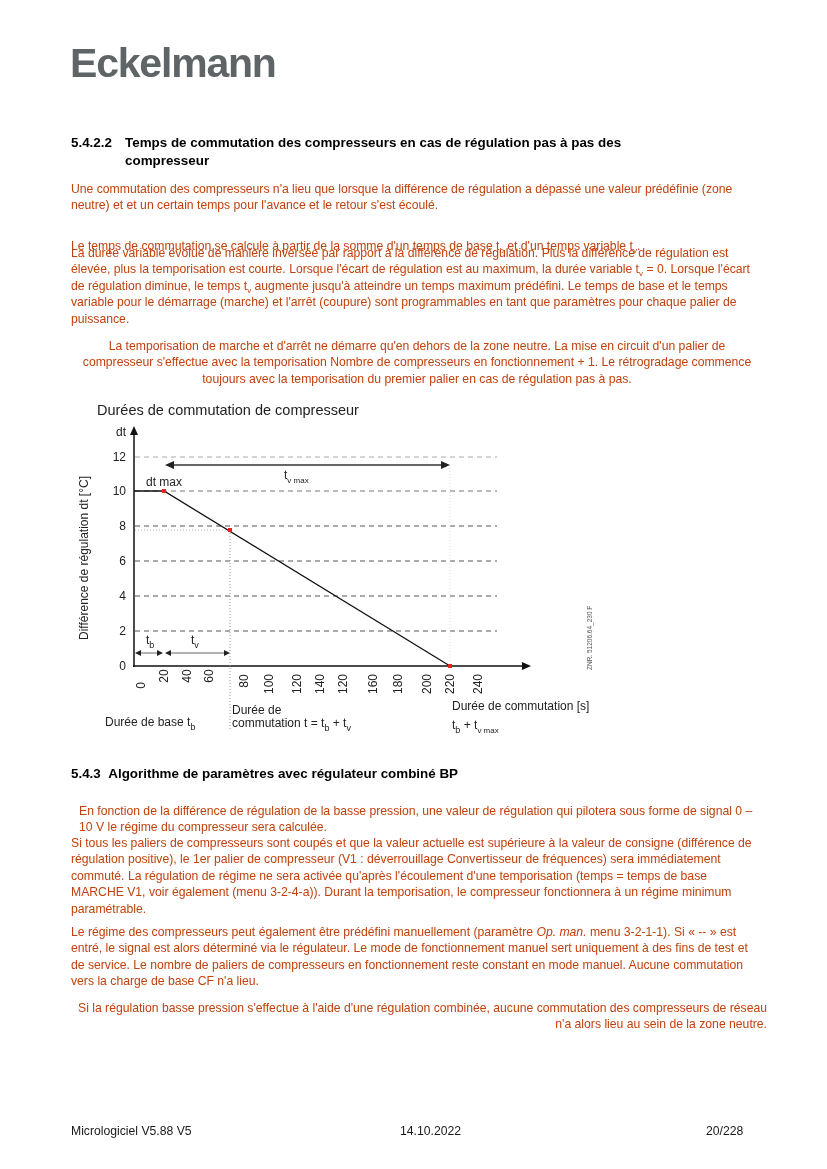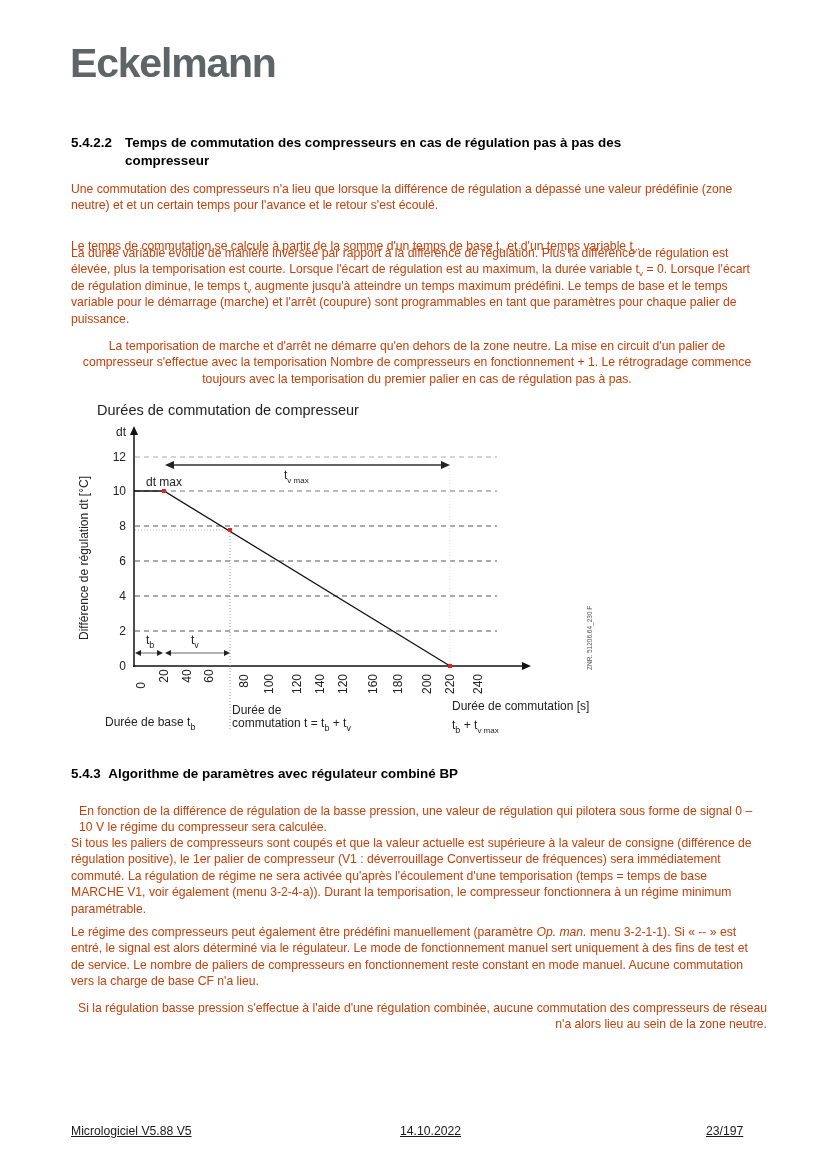--- a/index.html
+++ b/index.html
@@ -5,21 +5,21 @@
   html, body { margin: 0; padding: 0; background: #ffffff; }
   body { width: 827px; height: 1169px; position: relative; overflow: hidden;
          font-family: "Liberation Sans", sans-serif; color: #1a1a1a; }
   .logo { position: absolute; left: 70px; top: 40px; font-size: 41px; font-weight: bold;
           color: #5f6466; letter-spacing: -1.2px; font-family: "Liberation Sans", sans-serif; }
   .h3 { position: absolute; left: 71px; font-size: 13.4px; font-weight: bold; color: #000000; line-height: 18px; }
   .h3 .num { display: inline-block; width: 54px; }
   .h3 .rest { display: inline-block; vertical-align: top; width: 590px; }
   .para { position: absolute; left: 71px; width: 690px; font-size: 12.2px; line-height: 16.4px; color: #c2410c; }
   sub { font-size: 8px; vertical-align: -3px; line-height: 0; }
-  .footer { position: absolute; top: 1124px; font-size: 12.2px; color: #1a1a1a; text-decoration: underline; }
+  .footer { position: absolute; top: 1124px; font-size: 12.2px; color: #1a1a1a; }
   svg text { font-family: "Liberation Sans", sans-serif; }
 </style>
 </head>
 <body>
 
 <div class="logo">Eckelmann</div>
 
 <div class="h3" style="top:134px;">
   <span class="num">5.4.2.2</span><span class="rest"><span>Temps de commutation des compresseurs en cas de régulation pas à pas des</span><br><span>compresseur</span></span>
 </div>
@@ -118,13 +118,13 @@
   <span>5.4.3</span>&nbsp;&nbsp;<span>Algorithme de paramètres avec régulateur combiné BP</span>
 </div>
 
 <p class="para" style="top:795px; margin:8px;">En fonction de la différence de régulation de la basse pression, une valeur de régulation qui pilotera sous forme de signal 0 – 10 V le régime du compresseur sera calculée.</p>
 <p class="para" style="top:835px; margin:0;">Si tous les paliers de compresseurs sont coupés et que la valeur actuelle est supérieure à la valeur de consigne (différence de régulation positive), le 1er palier de compresseur (V1 : déverrouillage Convertisseur de fréquences) sera immédiatement commuté. La régulation de régime ne sera activée qu'après l'écoulement d'une temporisation (temps = temps de base MARCHE V1, voir également (menu 3-2-4-a)). Durant la temporisation, le compresseur fonctionnera à un régime minimum paramétrable.</p>
 <p class="para" style="top:924px; margin:0;"><span>Le régime des compresseurs peut également être prédéfini manuellement (paramètre </span><i>Op. man.</i><span> menu 3-2-1-1). Si « -- » est entré, le signal est alors déterminé via le régulateur. Le mode de fonctionnement manuel sert uniquement à des fins de test et de service. Le nombre de paliers de compresseurs en fonctionnement reste constant en mode manuel. Aucune commutation vers la charge de base CF n'a lieu.</span></p>
 <p class="para" style="top:994px; margin:6px;text-align:right;">Si la régulation basse pression s'effectue à l'aide d'une régulation combinée, aucune commutation des compresseurs de réseau n'a alors lieu au sein de la zone neutre.</p>
 
 <div class="footer" style="left:71px;">Micrologiciel V5.88 V5</div>
 <div class="footer" style="left:400px;">14.10.2022</div>
-<div class="footer" style="left:706px;">23/197</div>
+<div class="footer" style="left:706px;">20/228</div>
 
 </body></html>

